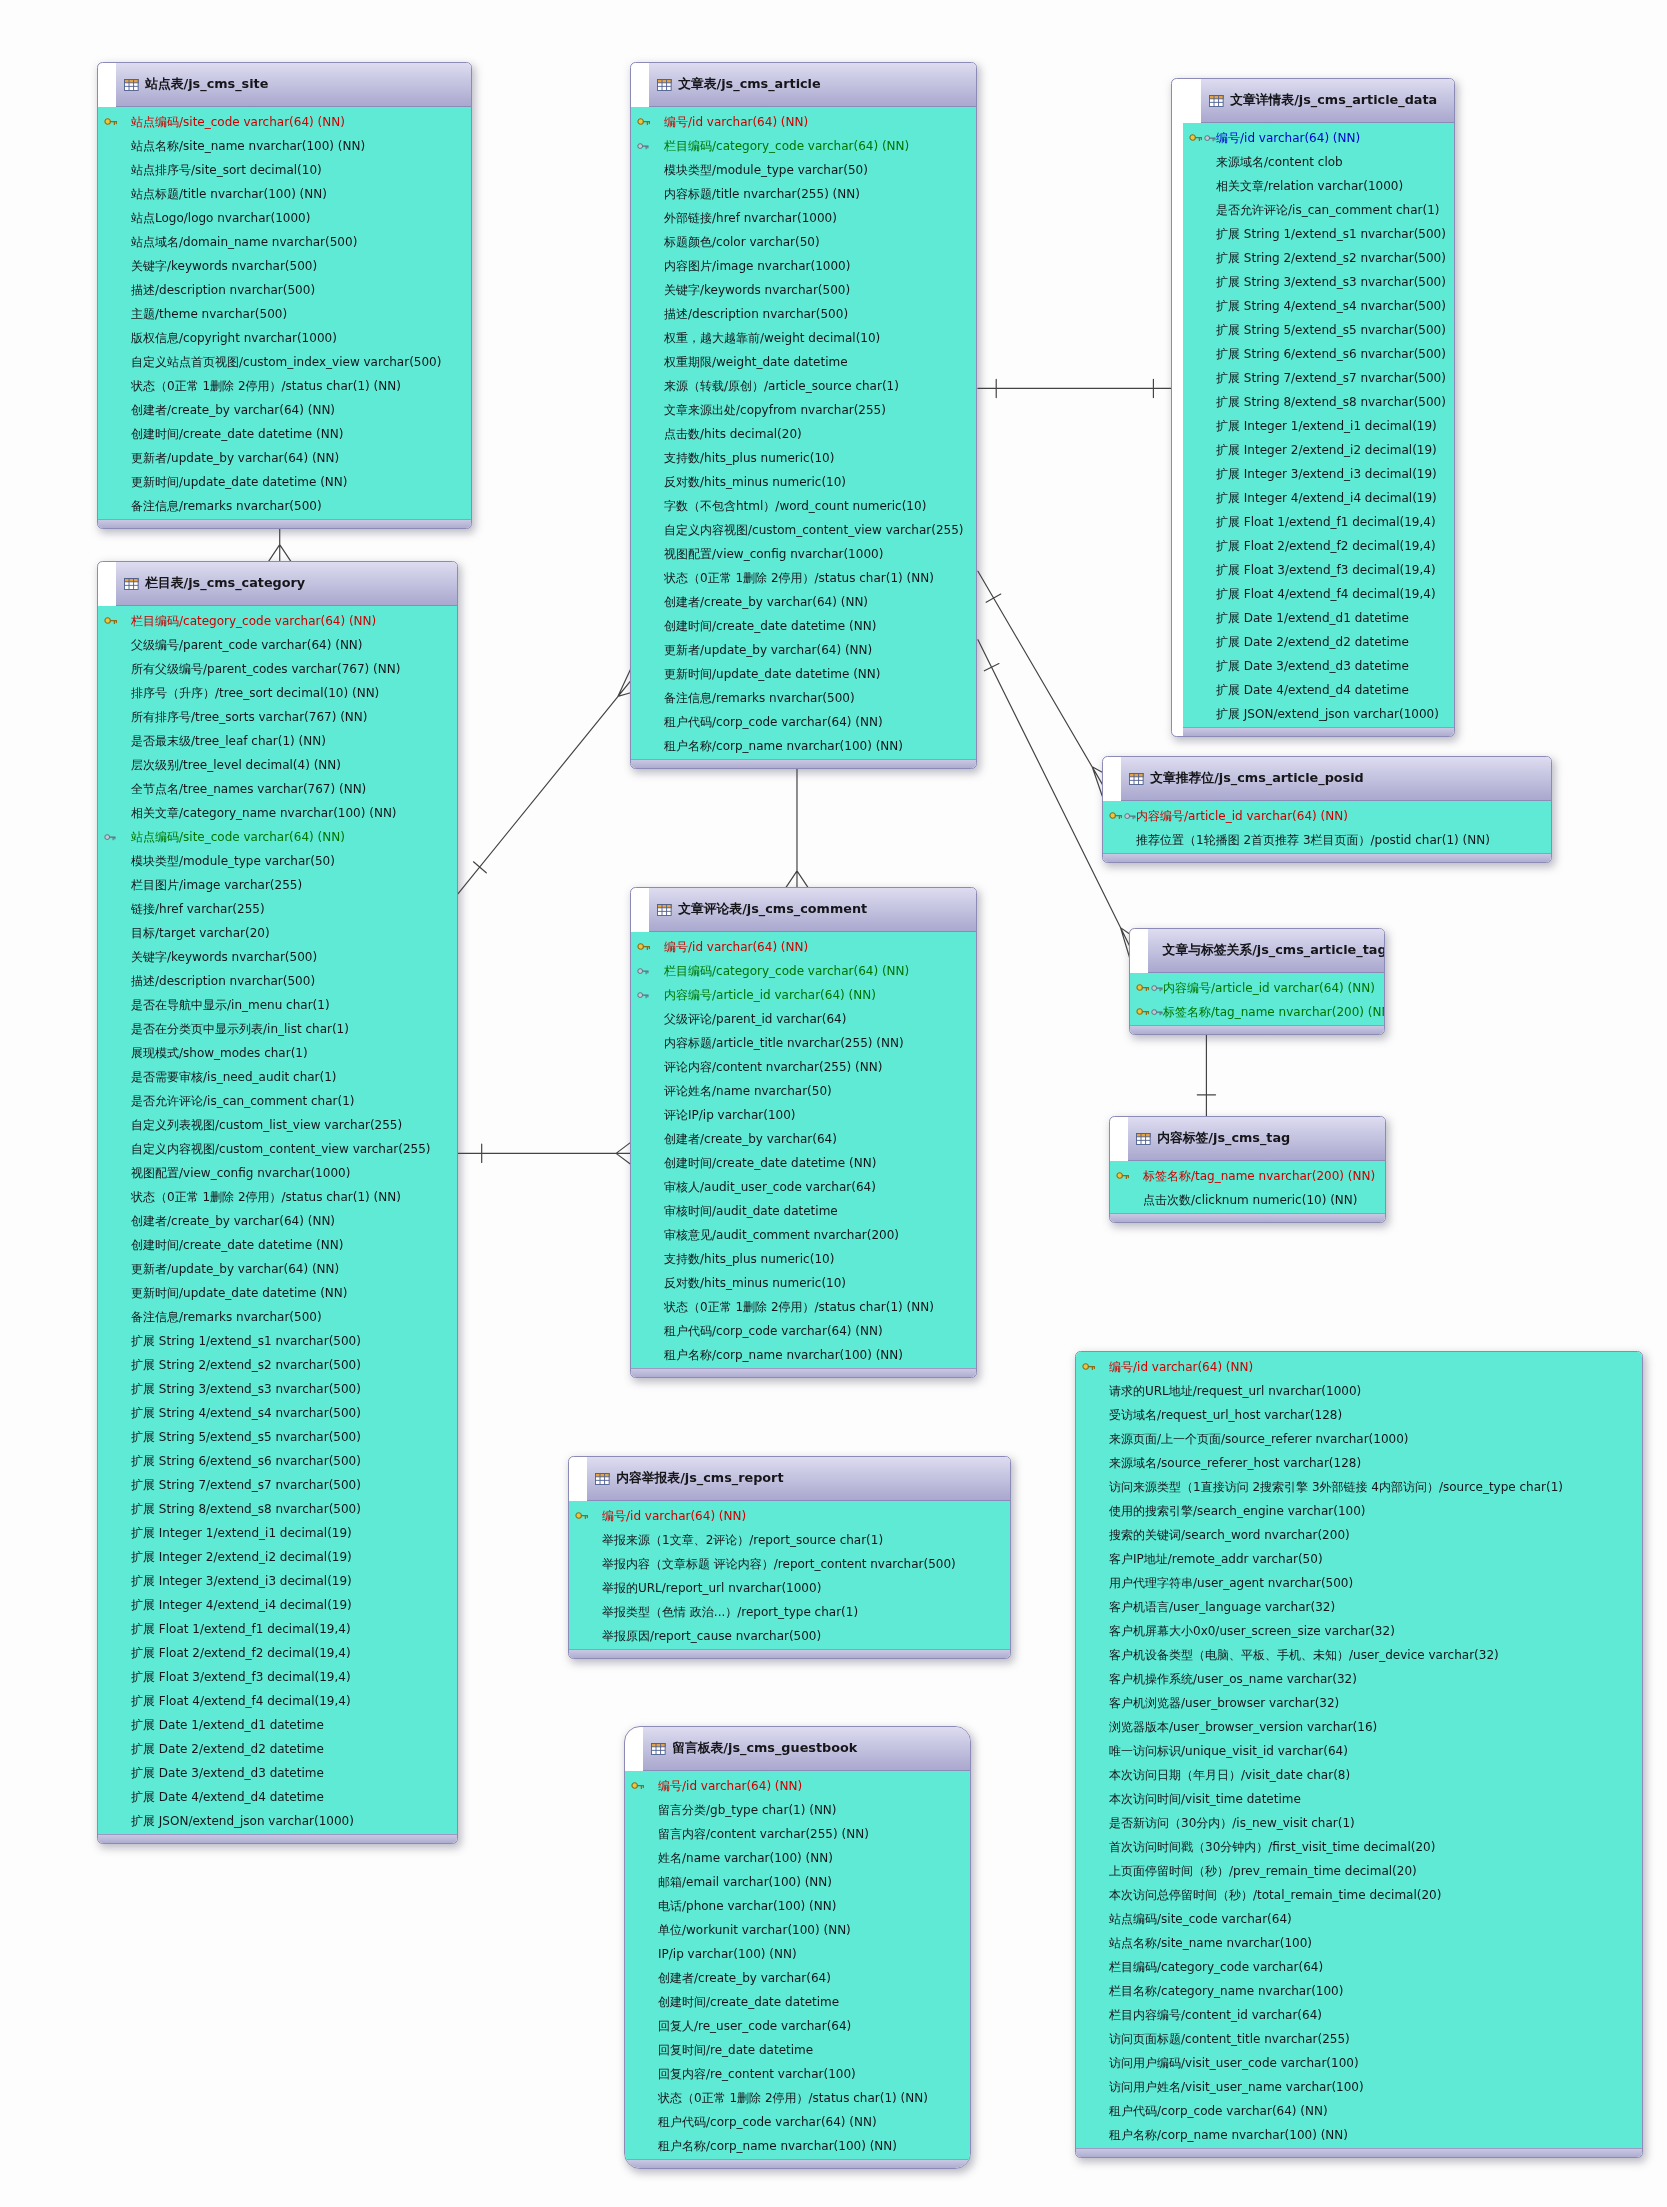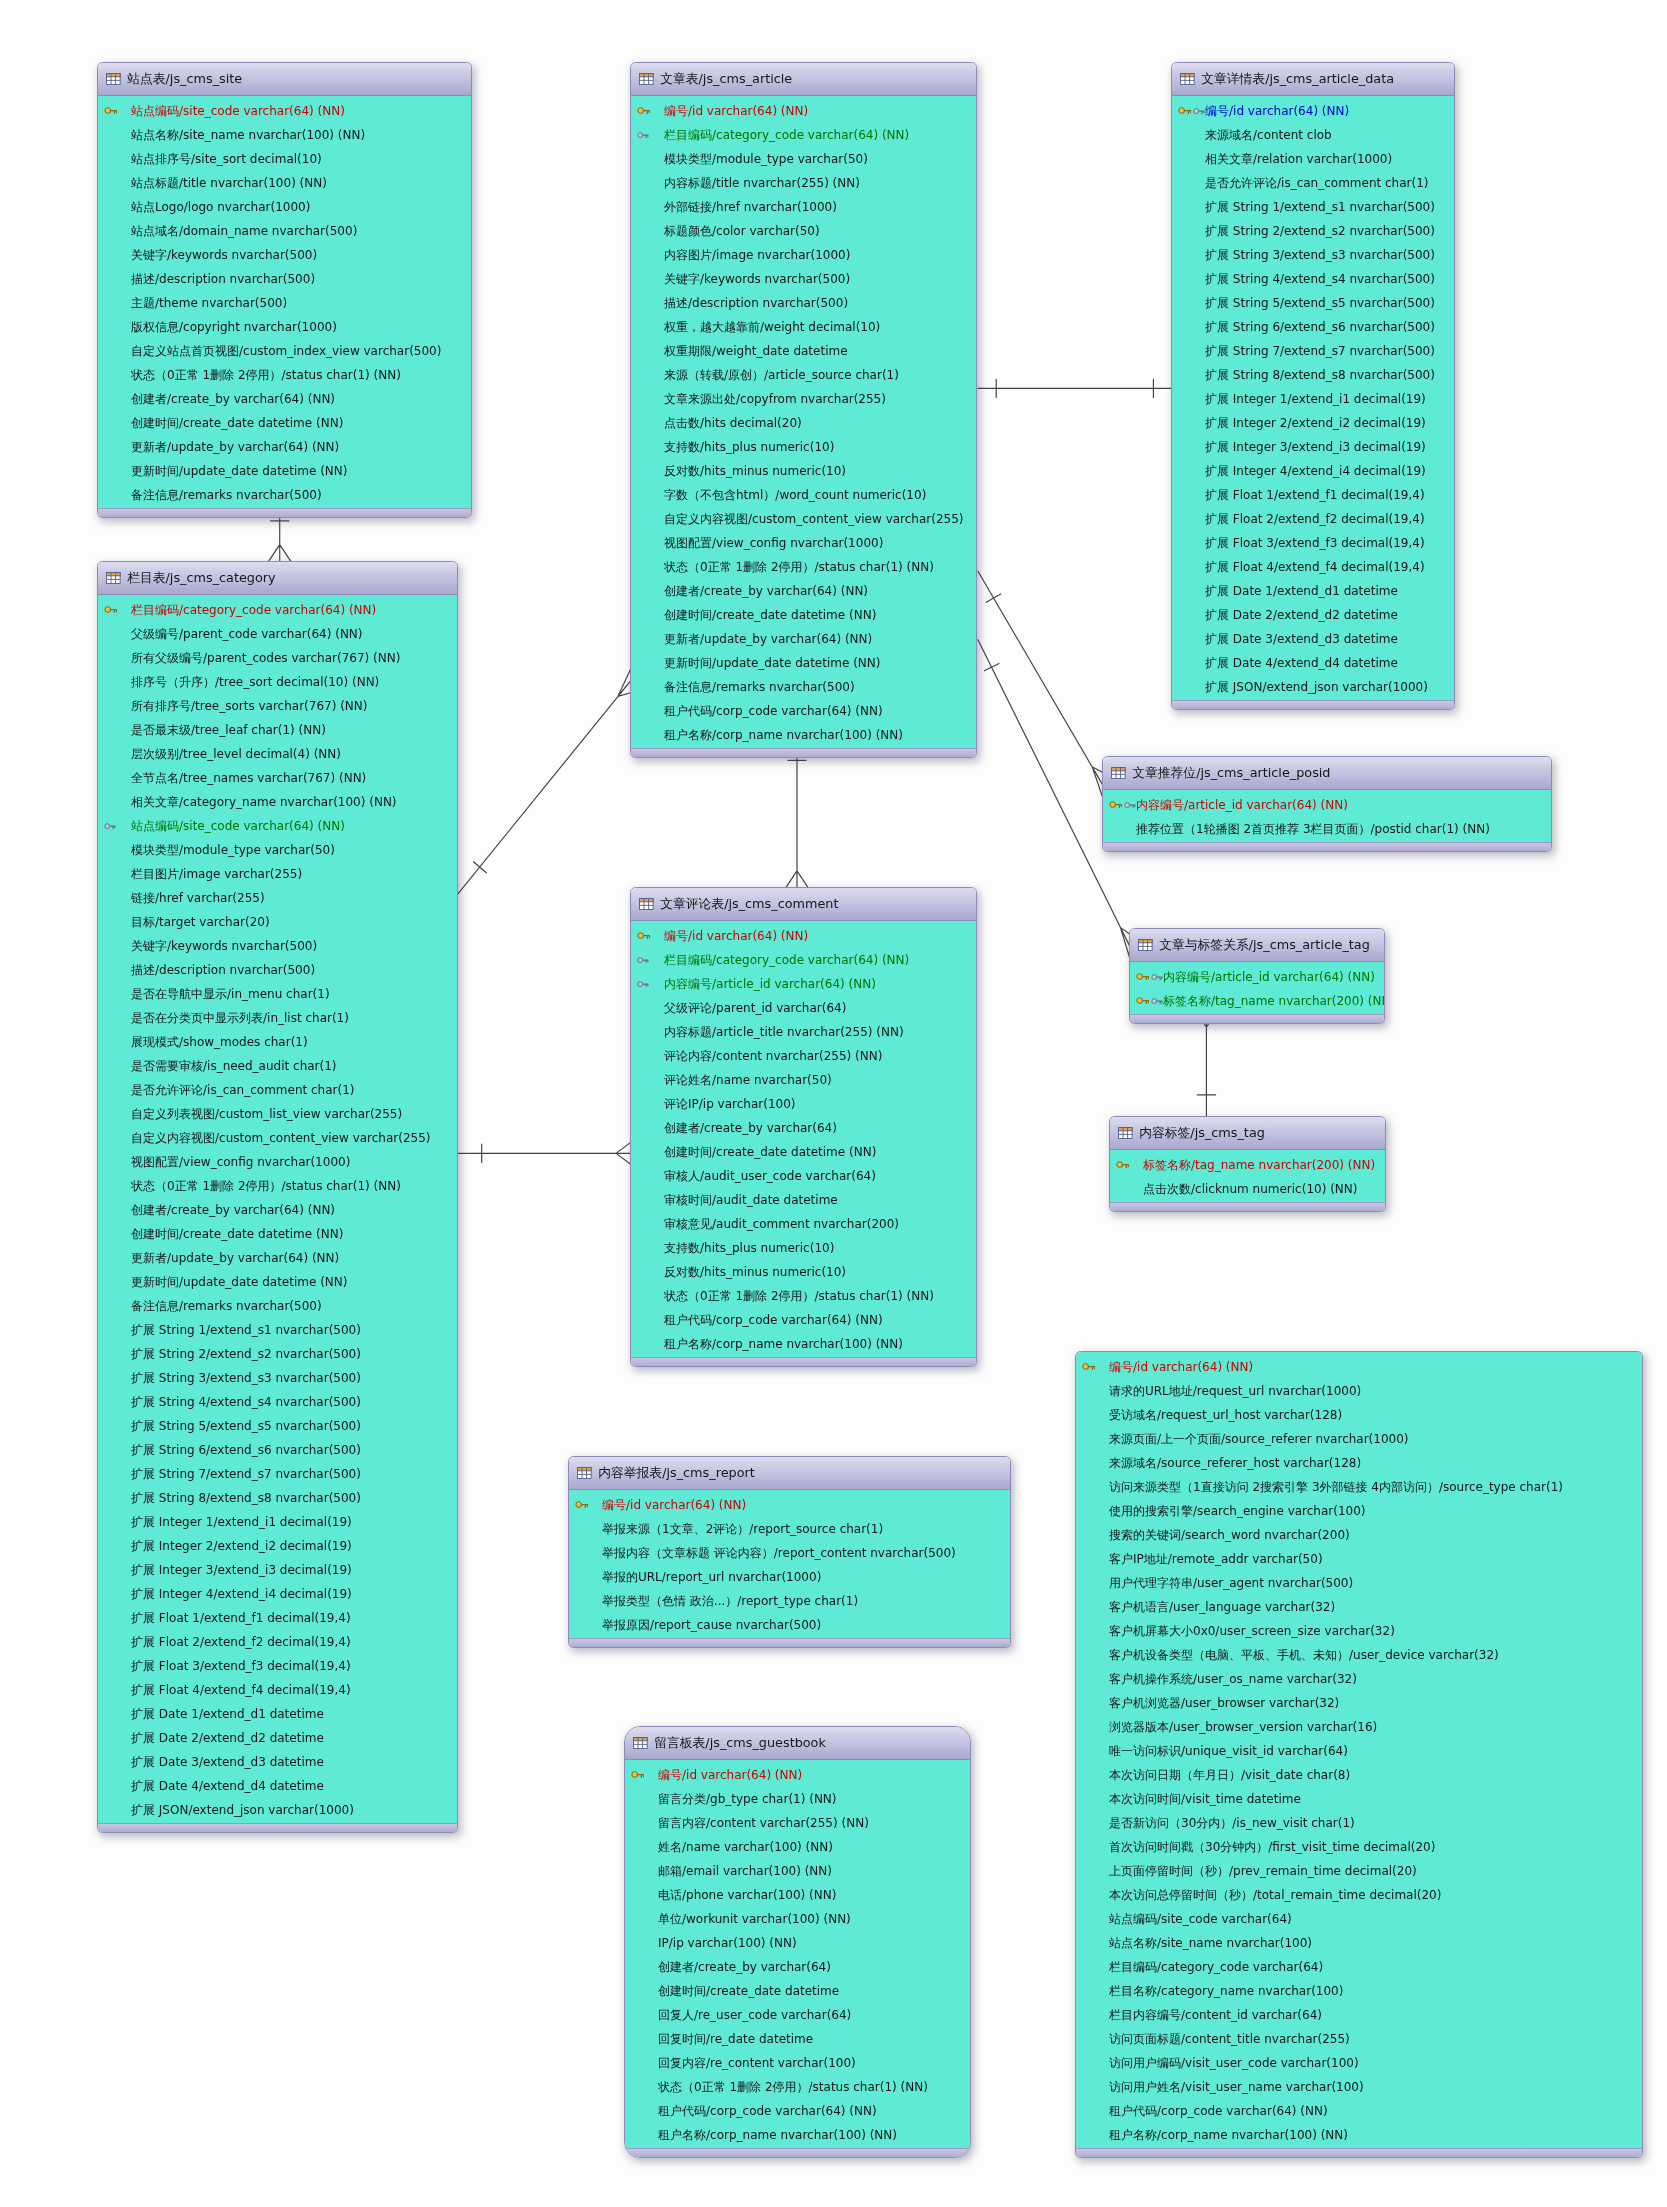--- a/index.html
+++ b/index.html
@@ -17,31 +17,32 @@
   }
   .table {
     position: absolute;
     background: #ffffff;
     border: 0.9px solid #8c8ab6;
     border-radius: 5.5px;
     box-shadow: 2.7px 3.7px 8.2px rgba(60,60,90,0.35);
     overflow: hidden;
   }
   .thead {
-    height: 33px;
+    height: 44px;
     display: flex;
     align-items: center;
     gap: 6.4px;
     padding: 0 8.2px;
     background: linear-gradient(#dddcf0, #a9a8ce);
     border-bottom: 0.9px solid #8c8ab6;
-    font-weight: normal;
+    font-weight: bold;
     font-size: 12.8px;
     color: #15151a;
     white-space: nowrap;
+    margin-left: 18px;
   }
   .tbody { background: #5eead4; padding: 2.7px 0 1.8px 0; text-align: right; }
   .trow {
     height: 24px;
     line-height: 24px;
     font-size: 12px;
     display: flex;
     white-space: nowrap;
   }
   .gutter {
@@ -293,21 +294,21 @@
           <span class="gutter"></span>
           <span class="flabel">租户代码/corp_code varchar(64) (NN)</span>
         </div>
         <div class="trow">
           <span class="gutter"></span>
           <span class="flabel">租户名称/corp_name nvarchar(100) (NN)</span>
         </div>
       </div>
       <div class="tfoot"></div>
     </div>
-    <div class="table" style="left: 1171px; top: 62px; width: 284px;">
+    <div class="table" style="left: 1171px; top: 78px; width: 284px; padding-left: 11px;">
       <div class="thead">
         <svg class="thead-icon" width="14.6" height="12" viewBox="0 0 16 13">
           <rect x="0.5" y="0.5" width="15" height="12" fill="#ffffff" stroke="#4f608f"></rect>
           <rect x="0.5" y="0.5" width="15" height="3.6" fill="#e8a33d" stroke="#4f608f"></rect>
           <path d="M0.5 8 H15.5 M5.5 0.5 V12.5 M10.5 0.5 V12.5" stroke="#4f608f" stroke-width="1" fill="none"></path>
         </svg>
         <span class="ttitle">文章详情表/js_cms_article_data</span>
       </div>
       <div class="tbody">
         <div class="trow pkfk">

